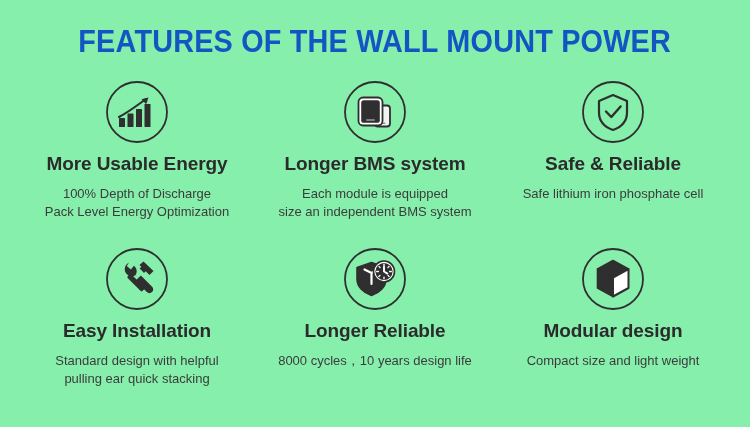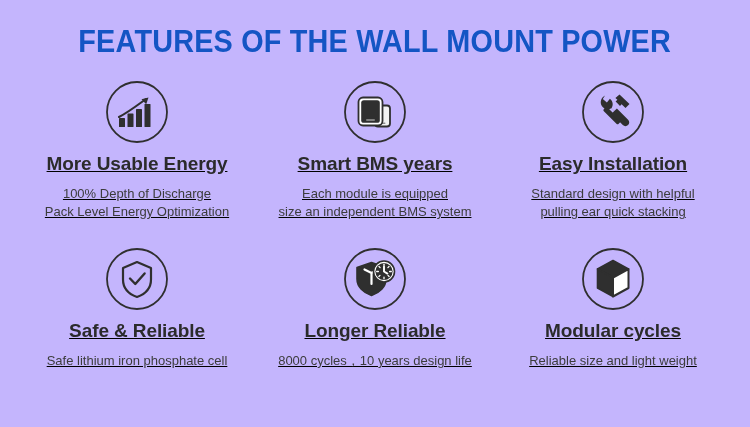--- a/index.html
+++ b/index.html
@@ -11,21 +11,21 @@
     width: 750px;
     height: 427px;
     overflow: hidden;
     font-family: "Liberation Sans", "DejaVu Sans", sans-serif;
     -webkit-font-smoothing: antialiased;
   }
   .page {
     position: relative;
     width: 750px;
     height: 427px;
-    background: #c4b5fd;
+    background: #86efac;
     box-sizing: border-box;
   }
 
   
   .title-wrap {
     width: 100%;
     text-align: center;
     padding-top: 25px;
   }
   .page-title {
@@ -50,21 +50,20 @@
     column-gap: 0px;
     row-gap: 0px;
     padding: 0 18px;
     box-sizing: border-box;
   }
   .cell {
     display: flex;
     flex-direction: column;
     align-items: center;
     text-align: center;
-    text-decoration: underline;
   }
   .icon-holder {
     width: 66px;
     height: 66px;
     display: flex;
     align-items: center;
     justify-content: center;
   }
   .icon-holder svg {
     display: block;
@@ -126,53 +125,53 @@
       <div class="icon-holder">
         <svg width="64" height="64" viewBox="0 0 64 64">
           <circle cx="32" cy="32" r="30" fill="none" stroke="#2f2f2f" stroke-width="1.8"></circle>
           <rect x="32" y="25.5" width="15" height="21" rx="3" fill="#f2f2f2" stroke="#2f2f2f" stroke-width="1.8"></rect>
           <rect x="36.5" y="42.5" width="6" height="1.6" rx="0.8" fill="#8d8d8d"></rect>
           <rect x="15.5" y="17.5" width="24" height="28" rx="4.5" fill="#ffffff" stroke="#2f2f2f" stroke-width="1.8"></rect>
           <rect x="18.2" y="20.2" width="18.6" height="22.6" rx="2.6" fill="#2f2f2f"></rect>
           <rect x="23" y="39.2" width="9" height="1.6" rx="0.8" fill="#9a9a9a"></rect>
         </svg>
       </div>
-      <div class="feat-title">Smart BMS years</div>
+      <div class="feat-title">Longer BMS system</div>
       <div class="feat-desc">Each module is equipped
 size an independent BMS system</div>
+    </div>
+
+    <div class="cell c2">
+      <div class="icon-holder">
+        <svg width="64" height="64" viewBox="0 0 64 64">
+          <circle cx="32" cy="32" r="30" fill="none" stroke="#2f2f2f" stroke-width="1.8"></circle>
+          <path d="M32 15 L46 21 L46 32.5 C46 41.5 39.8 47.2 32 50 C24.2 47.2 18 41.5 18 32.5 L18 21 Z" fill="none" stroke="#2f2f2f" stroke-width="2.2" stroke-linejoin="round"></path>
+          <path d="M25 31.5 L30.3 37 L39.6 26.5" fill="none" stroke="#2f2f2f" stroke-width="2.4" stroke-linecap="round" stroke-linejoin="round"></path>
+        </svg>
+      </div>
+      <div class="feat-title">Safe &amp; Reliable</div>
+      <div class="feat-desc">Safe lithium iron phosphate cell</div>
     </div>
 
     <div class="cell c0">
       <div class="icon-holder">
         <svg width="64" height="64" viewBox="0 0 64 64">
           <circle cx="32" cy="32" r="30" fill="none" stroke="#2f2f2f" stroke-width="1.8"></circle>
           <g fill="#2f2f2f">
 
             <path d="M38.5 14.5 L48.5 24 L44.5 28 L40.6 24.3 L39 25.9 L36.4 23.3 L34.6 21.6 L36.4 19.8 L34.4 17.9 Z"></path>
             <rect x="20.5" y="33" width="21" height="5.2" rx="1.6" transform="rotate(45 31 35.6)"></rect>
 
             <path d="M24 15.5 C20 17.5 18.5 22.6 21 26.2 C23.2 29.4 27.4 30.2 30.4 28.3 L33.2 31.1 L30.6 33.7 L41.8 45 C43.3 46.5 45.6 46.5 47.1 45 C48.6 43.5 48.6 41.2 47.1 39.7 L35.9 28.5 L33.3 31.1 L30.5 28.3 C32.6 25.3 32 21.1 28.9 18.8 L25.9 22.4 L21.8 19 Z"></path>
           </g>
         </svg>
       </div>
       <div class="feat-title">Easy Installation</div>
       <div class="feat-desc">Standard design with helpful
 pulling ear quick stacking</div>
-    </div>
-
-    <div class="cell c2">
-      <div class="icon-holder">
-        <svg width="64" height="64" viewBox="0 0 64 64">
-          <circle cx="32" cy="32" r="30" fill="none" stroke="#2f2f2f" stroke-width="1.8"></circle>
-          <path d="M32 15 L46 21 L46 32.5 C46 41.5 39.8 47.2 32 50 C24.2 47.2 18 41.5 18 32.5 L18 21 Z" fill="none" stroke="#2f2f2f" stroke-width="2.2" stroke-linejoin="round"></path>
-          <path d="M25 31.5 L30.3 37 L39.6 26.5" fill="none" stroke="#2f2f2f" stroke-width="2.4" stroke-linecap="round" stroke-linejoin="round"></path>
-        </svg>
-      </div>
-      <div class="feat-title">Safe &amp; Reliable</div>
-      <div class="feat-desc">Safe lithium iron phosphate cell</div>
     </div>
 
     <div class="cell c1">
       <div class="icon-holder">
         <svg width="64" height="64" viewBox="0 0 64 64">
           <circle cx="32" cy="32" r="30" fill="none" stroke="#2f2f2f" stroke-width="1.8"></circle>
 
           <path d="M28.5 15.5 L43 20.5 L43 32 C43 40 36.4 45.8 28.5 48.5 C20.6 45.8 14 40 14 32 L14 20.5 Z" fill="#2f2f2f" stroke="#2f2f2f" stroke-width="1.6" stroke-linejoin="round"></path>
           <path d="M28.5 26 L35.5 22.5 M28.5 26 L21.5 22.5 M28.5 26 L28.5 37" fill="none" stroke="#ffffff" stroke-width="2.2" stroke-linecap="round"></path>
 
@@ -200,18 +199,18 @@
         <svg width="64" height="64" viewBox="0 0 64 64">
           <circle cx="32" cy="32" r="30" fill="none" stroke="#2f2f2f" stroke-width="1.8"></circle>
 
           <path d="M32 13.5 L47.5 22 L32 30.5 L16.5 22 Z" fill="#2f2f2f" stroke="#2f2f2f" stroke-width="1.6" stroke-linejoin="round"></path>
 
           <path d="M16.5 22 L32 30.5 L32 49.5 L16.5 41 Z" fill="#2f2f2f" stroke="#2f2f2f" stroke-width="1.6" stroke-linejoin="round"></path>
 
           <path d="M47.5 22 L47.5 41 L32 49.5 L32 30.5 Z" fill="#ffffff" stroke="#2f2f2f" stroke-width="2" stroke-linejoin="round"></path>
         </svg>
       </div>
-      <div class="feat-title">Modular cycles</div>
-      <div class="feat-desc">Reliable size and light weight</div>
+      <div class="feat-title">Modular design</div>
+      <div class="feat-desc">Compact size and light weight</div>
     </div>
 
   </div>
 </div>
 
 </body></html>

